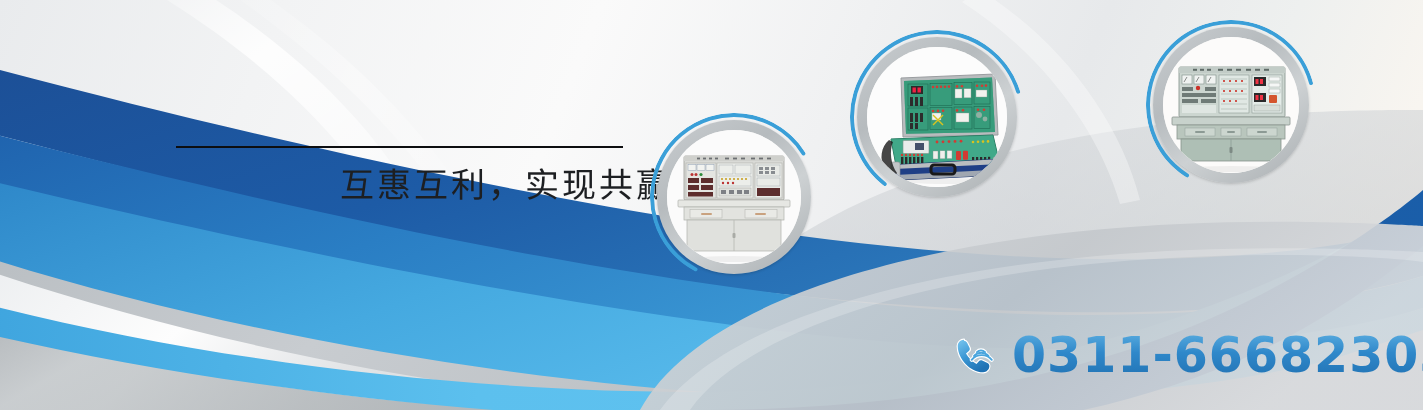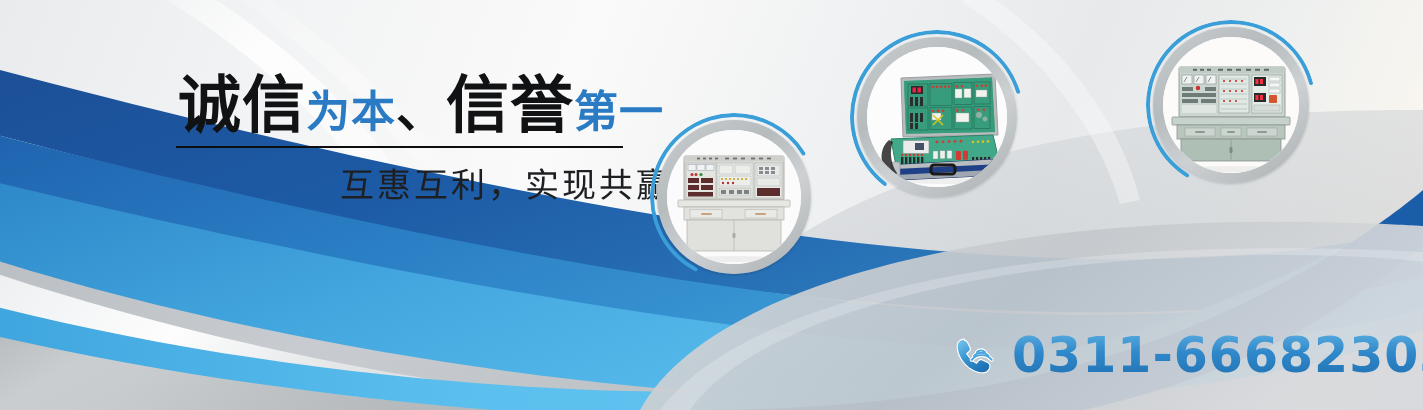--- a/index.html
+++ b/index.html
@@ -220,23 +220,20 @@
              L 1423,410 Z" fill="url(#gGrayBand)" opacity=".92"></path>
 
     <path d="M 660,410 C 730,316 940,260 1190,250 C 1310,245 1423,252 1423,252
              L 1423,262 C 1380,256 1270,252 1170,258
              C 940,270 750,326 690,410 Z" fill="#ffffff" opacity=".22"></path>
 
     <path d="M 980,-10 C 1060,40 1120,120 1140,200 L 1120,204
              C 1098,128 1040,52 962,2 Z" fill="#ffffff" opacity=".35"></path>
   </svg>
 
-  <div id="headline">
-    <span class="big">诚信</span><span class="small-blue">为本</span><span class="dot">、</span><span class="big">信誉</span><span class="small-blue">第一</span>
-  </div>
 
   <div id="rule"></div>
 
   <div id="subtitle">互惠互利，实现共赢</div>
 
   <div class="circle" style="left:650px; top:113px; width:168px; height:168px;">
     <svg class="ring-blue" viewBox="0 0 168 168">
       <circle cx="84" cy="84" r="82" fill="none" stroke="#3a9fd8" stroke-width="4" stroke-dasharray="300 215" transform="rotate(118 84 84)" stroke-linecap="round"></circle>
     </svg>
     <div class="ring-gray" style="left:7px; top:7px; width:154px; height:154px;"></div>

